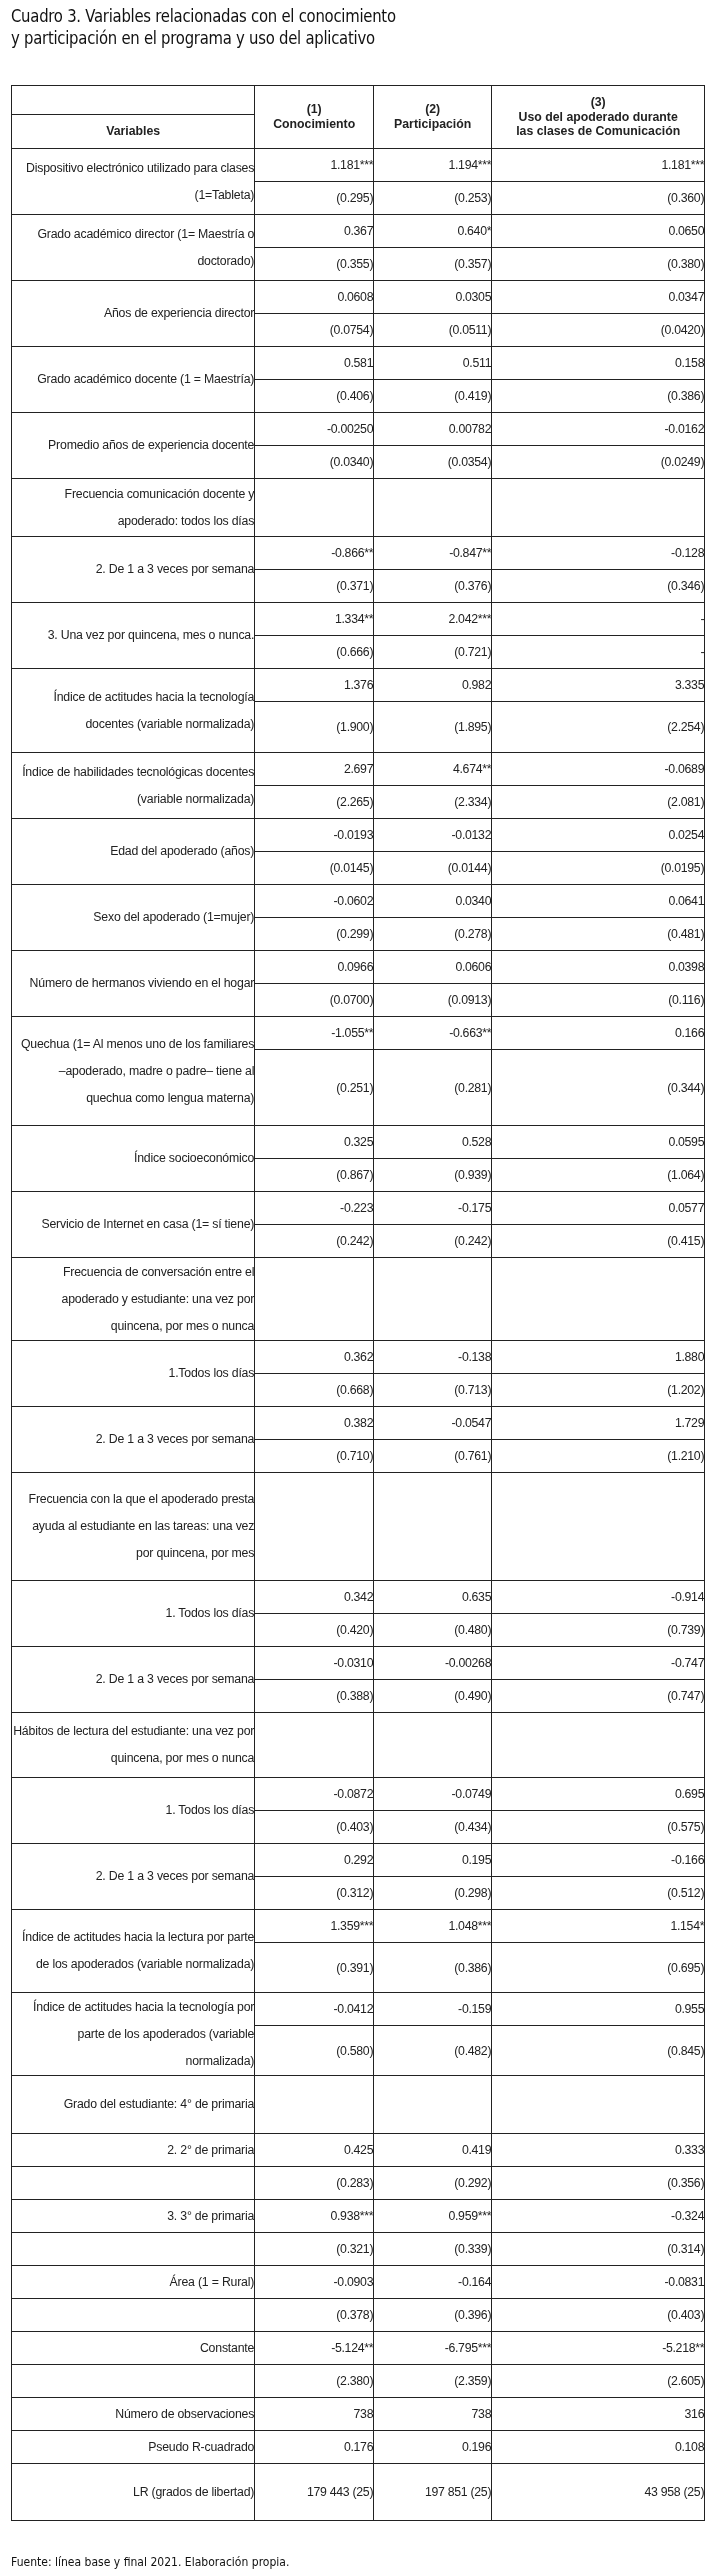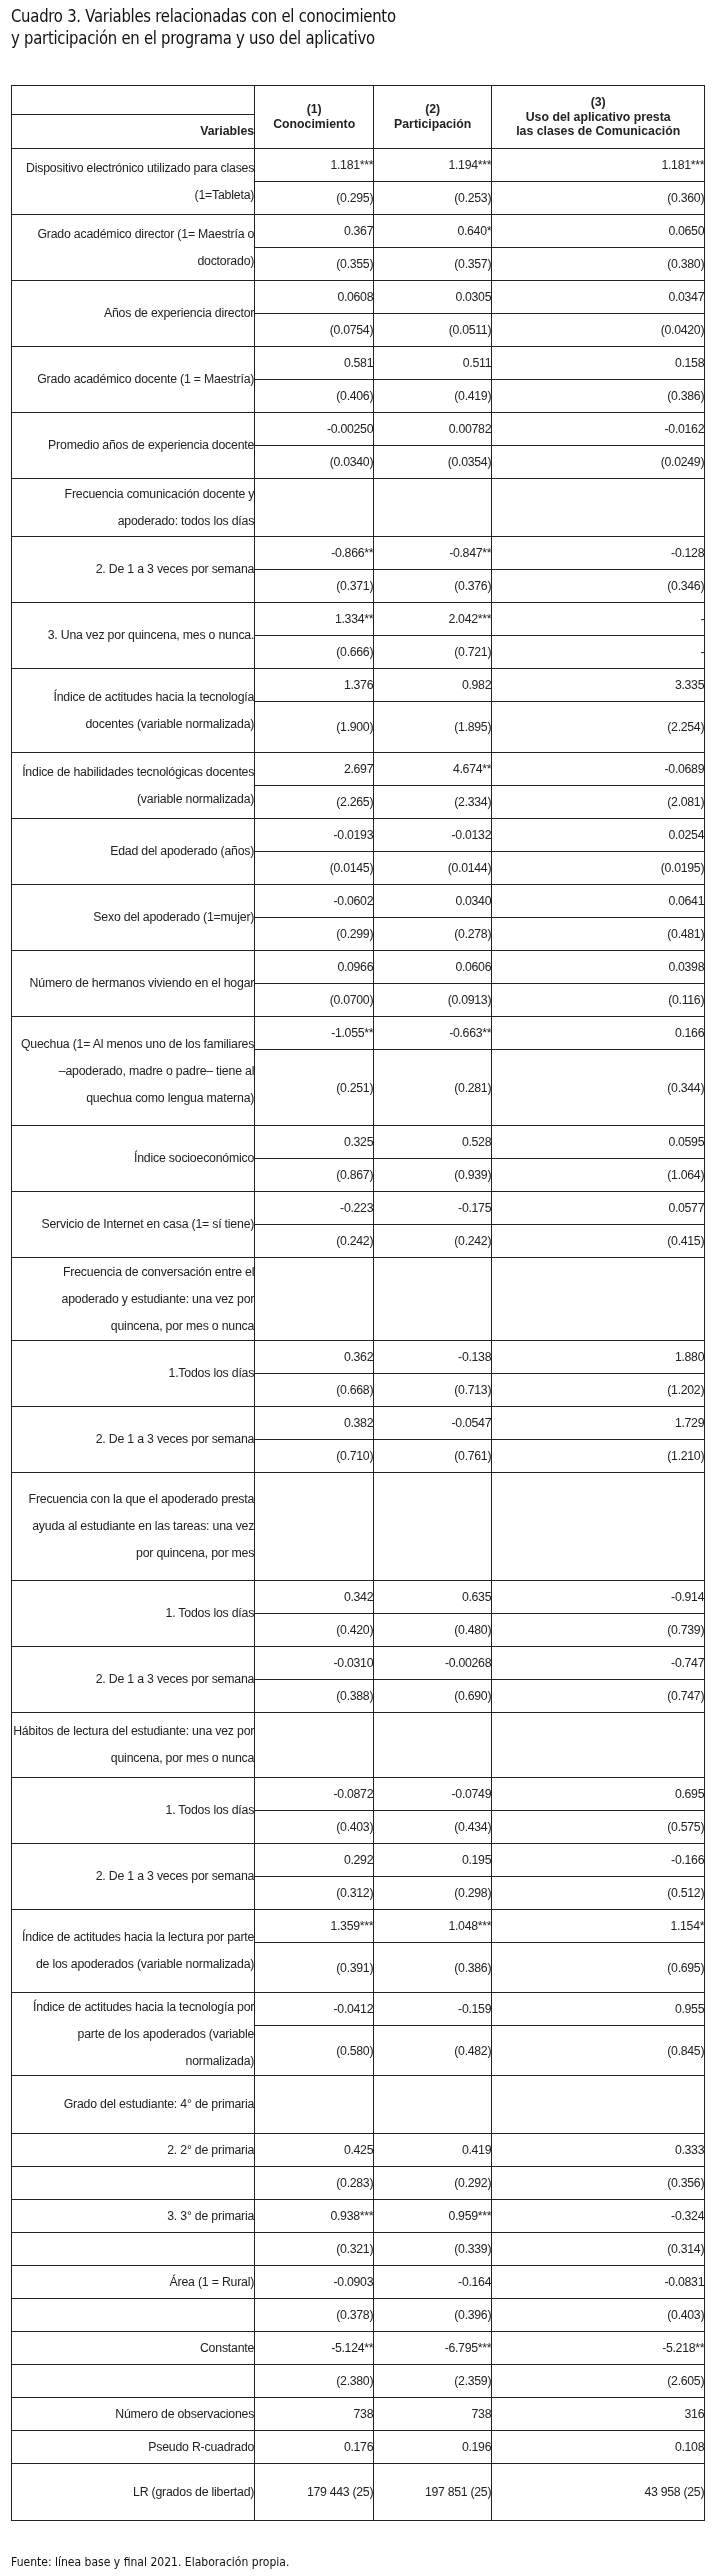--- a/index.html
+++ b/index.html
@@ -3,21 +3,21 @@
 <meta charset="utf-8">
 <style>
   html, body { margin: 0; padding: 0; background: #ffffff; }
   body { width: 716px; height: 2576px; position: relative; color: #1a1a1a; font-family: "Liberation Sans", sans-serif; }
   .title { position: absolute; left: 11.2px; top: 4.5px; font-size: 17.3px; line-height: 22.4px; color: #111; font-family: "DejaVu Sans", sans-serif; letter-spacing: -0.3px; transform: scaleX(0.86); transform-origin: left top; white-space: nowrap; }
   .title div { white-space: nowrap; }
   table.reg { position: absolute; left: 11.2px; top: 85px; width: 693px; border-collapse: collapse; table-layout: fixed; }
   table.reg td, table.reg th { border: 1.1px solid #222; padding: 0; font-size: 12.3px; color: #222; vertical-align: middle; }
   col.c0 { width: 243px; } col.c1 { width: 119px; } col.c2 { width: 118px; } col.c3 { width: 213px; }
   th { font-family: "Liberation Sans", sans-serif; font-weight: bold; color: #333; font-size: 12.3px; line-height: 14.6px; text-align: center; }
-  th.varh { text-align: right; padding-left: 10px; vertical-align: bottom; padding-bottom: 7.8px; }
+  th.varh { text-align: center; padding-left: 10px; vertical-align: bottom; padding-bottom: 7.8px; }
   td.lab { padding-left: 10px; padding-right: 5.6px; line-height: 27px; text-align: right; font-size: 12.3px; letter-spacing: -0.2px; }
   td.num { text-align: right; font-size: 12.3px; letter-spacing: -0.3px; }
   td.n1 { padding-right: 36px; }
   td.n2 { padding-right: 23px; }
   td.n3 { padding-right: 60px; }
   td.lr { line-height: 27px; }
   tr.h { height: 33px; }
   .footer { position: absolute; left: 11.2px; top: 2555px; font-size: 12.3px; color: #111; font-family: "DejaVu Sans", sans-serif; transform: scaleX(0.88); transform-origin: left top; white-space: nowrap; }
 </style>
 </head>
@@ -41,21 +41,21 @@
       <th rowspan="2">
         <div>(1)</div>
         <div>Conocimiento</div>
       </th>
       <th rowspan="2">
         <div>(2)</div>
         <div>Participación</div>
       </th>
       <th rowspan="2">
         <div>(3)</div>
-        <div>Uso del aplicativo presta</div>
+        <div>Uso del apoderado durante</div>
         <div>las clases de Comunicación</div>
       </th>
     </tr>
     <tr style="height:34px">
       <th class="varh">Variables</th>
     </tr>
   </thead>
   <tbody id="tbody">
       <tr class="h">
         <td class="lab" rowspan="2">Dispositivo electrónico utilizado para clases (1=Tableta)</td>
@@ -274,21 +274,21 @@
         <td class="num n3">(0.739)</td>
       </tr>
       <tr class="h">
         <td class="lab" rowspan="2">2. De 1 a 3 veces por semana</td>
         <td class="num n1">-0.0310</td>
         <td class="num n2">-0.00268</td>
         <td class="num n3">-0.747</td>
       </tr>
       <tr class="h">
         <td class="num n1">(0.388)</td>
-        <td class="num n2">(0.690)</td>
+        <td class="num n2">(0.490)</td>
         <td class="num n3">(0.747)</td>
       </tr>
       <tr style="height: 65px;">
         <td class="lab">Hábitos de lectura del estudiante: una vez por quincena, por mes o nunca</td>
         <td></td>
         <td></td>
         <td></td>
       </tr>
       <tr class="h">
         <td class="lab" rowspan="2">1. Todos los días</td>

